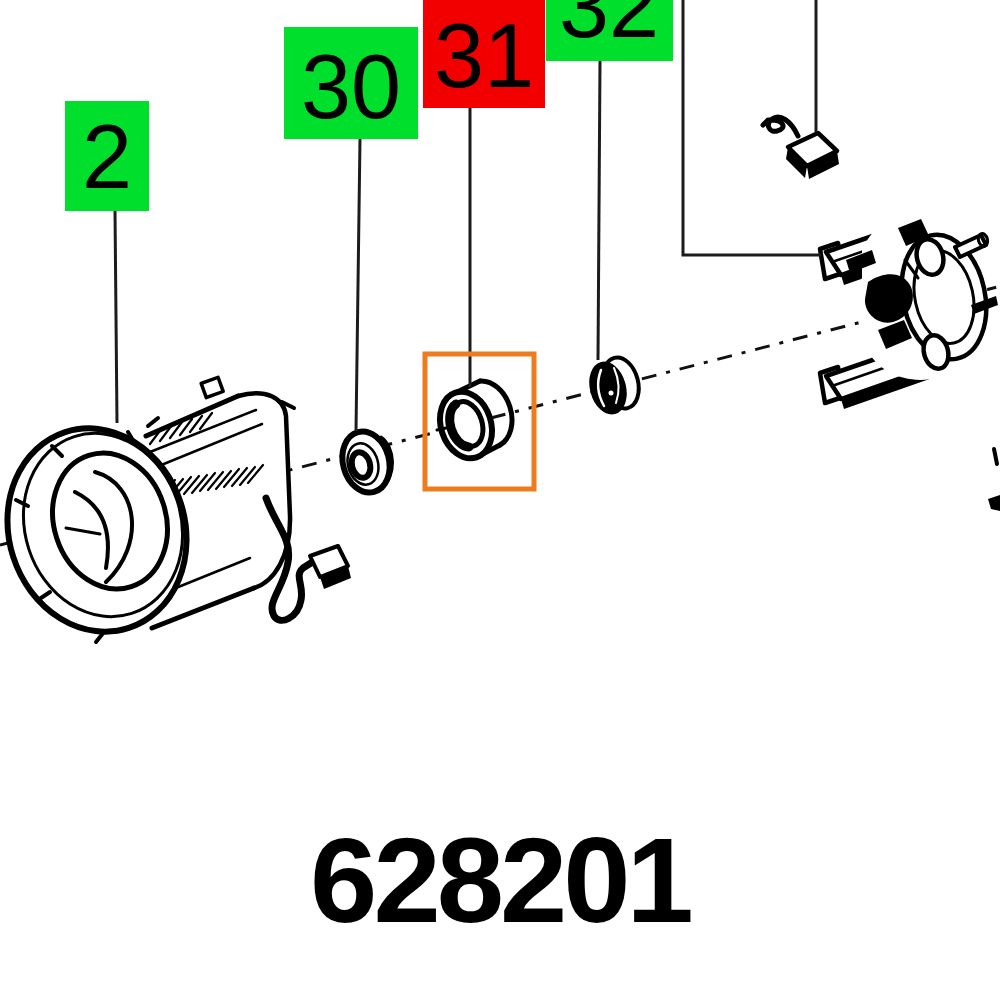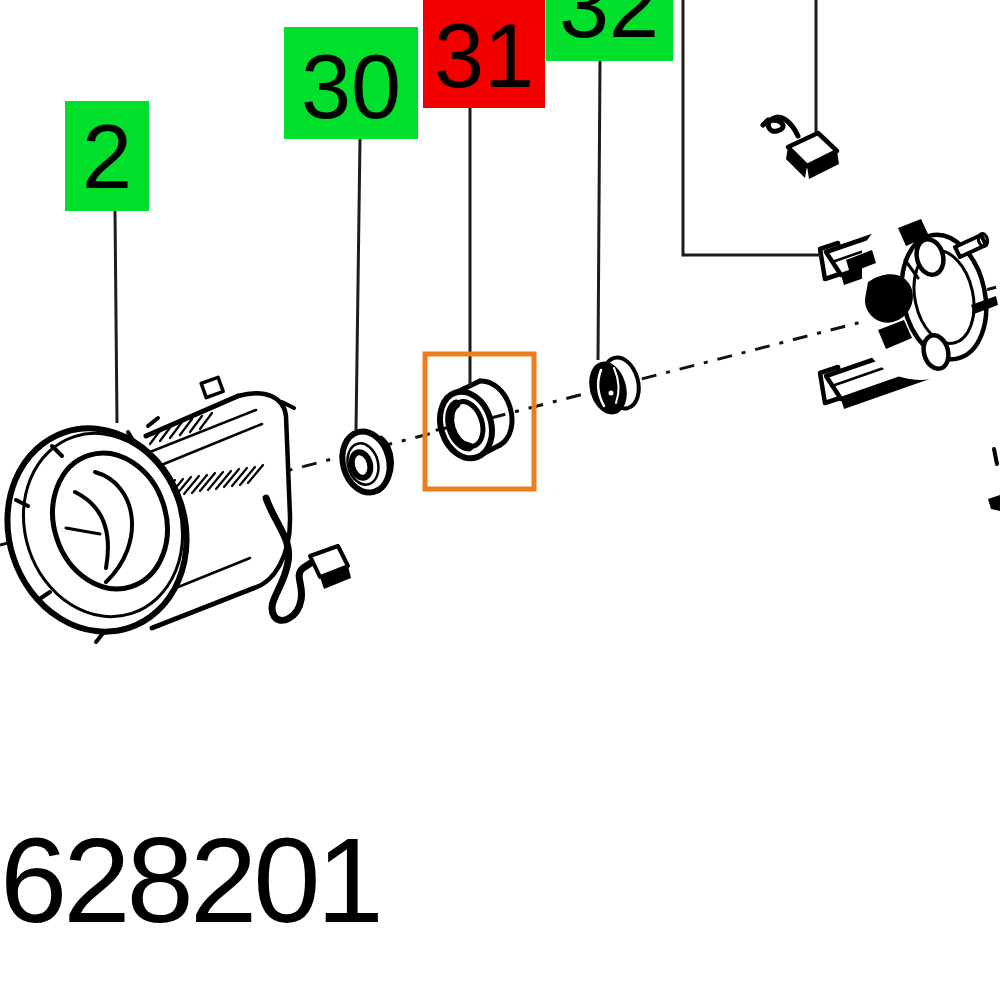--- a/index.html
+++ b/index.html
@@ -8,23 +8,23 @@
   svg.diagram{position:absolute;left:0;top:0;width:1000px;height:1000px;}
   .callout-text{
     font-family:"Liberation Sans",sans-serif;
     font-size:90px;
     fill:#000000;
     text-anchor:middle;
   }
   .part-number{
     position:absolute;
     top:820px;left:0;right:0;
-    text-align:left;
+    text-align:center;
     font-size:121px;
-    font-weight:normal;
+    font-weight:bold;
     letter-spacing:-4px;
     color:#000000;
     line-height:1;
   }
 </style>
 </head>
 <body>
 
 <div class="stage">
 

